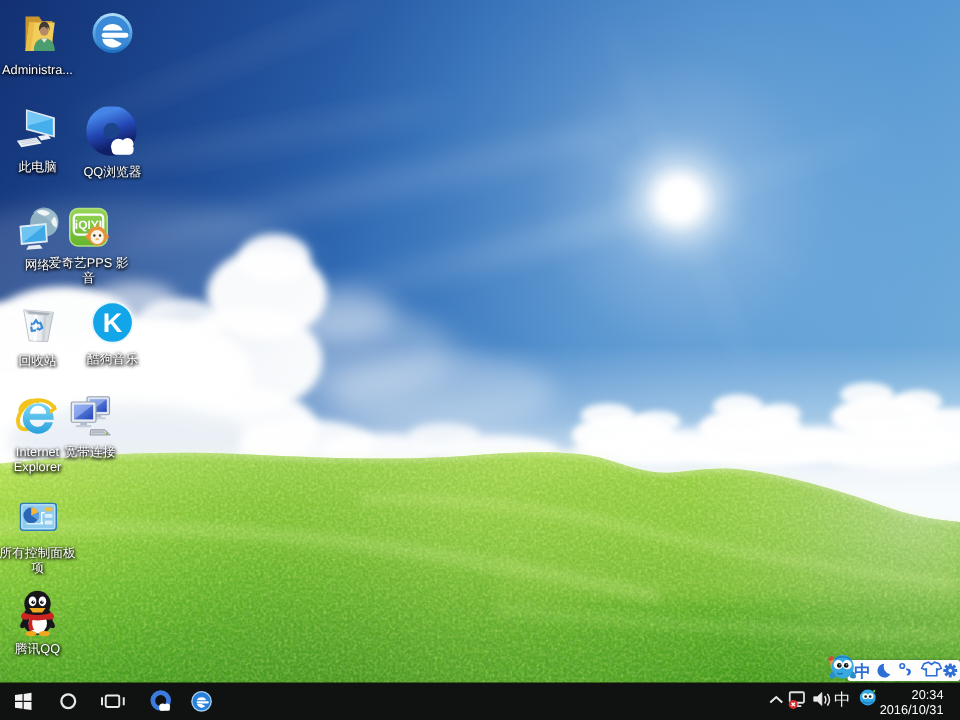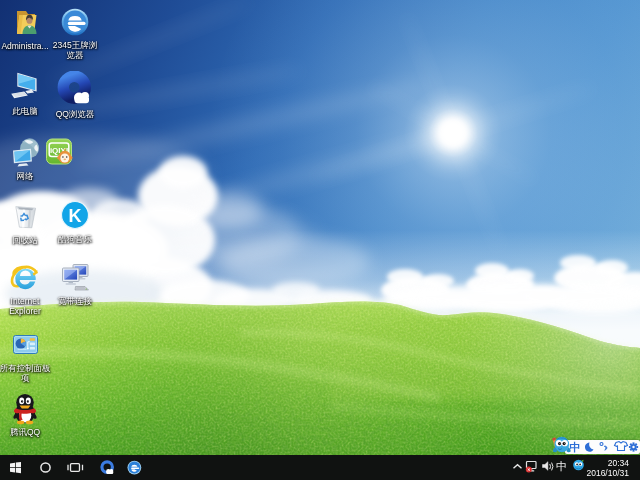--- a/index.html
+++ b/index.html
@@ -214,21 +214,20 @@
             <stop offset="0.35" stop-color="#6cb6ec"></stop>
             <stop offset="1" stop-color="#1a6cc0"></stop>
           </linearGradient>
         </defs>
 <circle cx="16" cy="16" r="13.3" fill="url(#g2345)"></circle>
 <circle cx="16" cy="16" r="11.4" fill="#3a8ad8"></circle>
 <path d="M9.3,14.4 a6.8,5.4 0 0 1 13.4,0 z" fill="#ffffff"></path>
 <rect x="8.8" y="15.8" width="17.8" height="3.3" rx="1.65" fill="#ffffff"></rect>
 <path d="M9.2,20 a7.2,6.4 0 0 0 13,3 l-6.2,-3.1 z" fill="#ffffff"></path>
 </svg>
-<div class="lbl">2345王牌浏<br>览器</div>
 </div>
 
 <div class="ic" style="left:-7px;top:72px">
 <svg width="32" height="32" viewBox="0 0 32 32">
 <path d="M8.3,0.8 L27.6,6.4 L27.6,19.6 L8.3,14.6 Z" fill="#e2e9f0"></path>
 <path d="M9.4,2.2 L26.2,7.1 L26.2,18.2 L9.4,13.6 Z" fill="#45aeec"></path>
 <path d="M9.4,2.2 L26.2,7.1 L9.4,11.8 Z" fill="#83d0f8" opacity="0.75"></path>
 <path d="M2.2,21.8 L15.2,19.6 L18.8,23.6 L5.2,26.2 Z" fill="#eef2f6"></path>
 <path d="M3.8,22.3 L14.8,20.5 M4.8,23.3 L16,21.4 M5.8,24.4 L17,22.4" stroke="#c2cdd8" stroke-width="0.6"></path>
 <path d="M16.3,18.9 L22.8,17.8 L25,20.4 L18.4,21.6 Z" fill="#e8eef4"></path>
@@ -283,20 +282,21 @@
 <text x="16" y="16.8" font-family="Liberation Sans,sans-serif" font-size="8" font-weight="bold" fill="#ffffff" text-anchor="middle">iQIYI</text>
 <circle cx="21.8" cy="21.2" r="6.4" fill="#e8923c"></circle>
 <path d="M21,14.2 l1,-2.2 l1,2.4 z" fill="#e8923c"></path>
 <circle cx="15.8" cy="21.8" r="1.7" fill="#e8923c"></circle>
 <circle cx="27.8" cy="21.8" r="1.7" fill="#e8923c"></circle>
 <ellipse cx="21.8" cy="22" rx="4.4" ry="4.6" fill="#fdf3e4"></ellipse>
 <circle cx="19.9" cy="21" r="0.8" fill="#333"></circle>
 <circle cx="23.7" cy="21" r="0.8" fill="#333"></circle>
 <ellipse cx="21.8" cy="23.4" rx="1.2" ry="0.8" fill="#f0b070"></ellipse>
 </svg>
+<div class="lbl">爱奇艺PPS 影<br>音</div>
 </div>
 
 <div class="ic" style="left:-7px;top:201px">
 <svg width="32" height="32" viewBox="0 0 32 32">
 <defs>
           <linearGradient id="gbin" x1="0" y1="0" x2="1" y2="0">
 <stop offset="0" stop-color="#fbfcfd"></stop>
             <stop offset="0.45" stop-color="#eef1f4"></stop>
             <stop offset="1" stop-color="#cfd5da"></stop>
           </linearGradient>
@@ -340,21 +340,21 @@
           </linearGradient>
         </defs>
 <path d="M27.8,11.5 C26,6.5 19.5,3.5 13.5,5.5 C6,8.5 1.5,16 3.5,21.5 C4.2,23.3 6,24.2 8,24.2 C9,24.2 10.5,23.8 11.5,23.3" fill="none" stroke="#f4c41e" stroke-width="2.6"></path>
 <path d="M16.5,6.8 a10.2,10.2 0 1 0 9.8,12.7 l-5.4,0 a5.4,5.4 0 0 1 -10.2,-1.6 l16,0 a10.2,10.2 0 0 0 -10.2,-11.1 z M11,13.9 a5.4,5.4 0 0 1 10.8,0 z" fill="url(#gie)"></path>
 <path d="M5.5,13.5 C3,10.5 6.5,6 12,5.2 C14,4.8 16,5 17.5,5.6" fill="none" stroke="#f4c41e" stroke-width="2.6"></path>
 <path d="M28.2,8 c0.8,2 -1.2,4.6 -3.4,5.8 l-1.2,-2.2 c2,-1.2 3.8,-2.8 4.6,-3.6 z" fill="#f4c41e"></path>
 </svg>
 <div class="lbl">Internet<br>Explorer</div>
 </div>
 
-<div class="ic" style="left:43px;top:262px">
+<div class="ic" style="left:28px;top:262px">
 <svg width="32" height="32" viewBox="0 0 32 32">
 <defs>
           <linearGradient id="gscr" x1="0" y1="0" x2="1" y2="1">
 <stop offset="0" stop-color="#7a9cf0"></stop>
             <stop offset="1" stop-color="#2446b8"></stop>
           </linearGradient>
         </defs>
 <rect x="14" y="2.5" width="15" height="12" rx="1" fill="#dfe5ee" stroke="#96a0b0" stroke-width="0.8"></rect>
 <rect x="15.8" y="4.2" width="11.4" height="8.4" fill="url(#gscr)"></rect>
 <path d="M15.8,4.2 l11.4,0 l-11.4,8.4 z" fill="#b0c4fa" opacity="0.55"></path>

